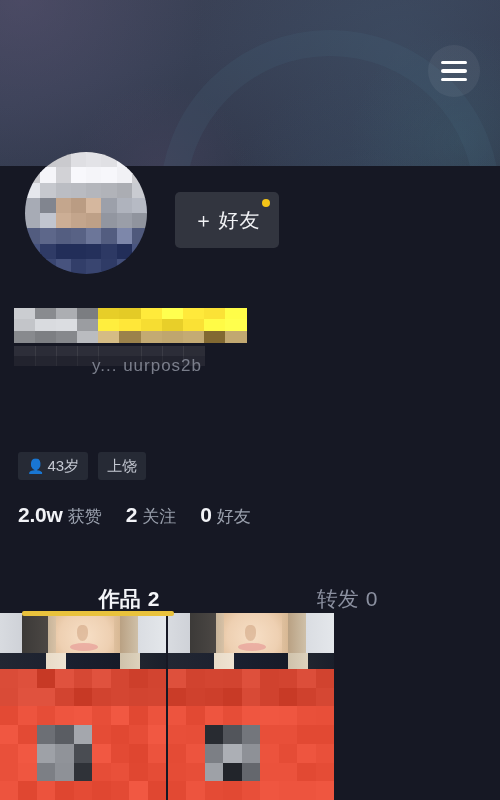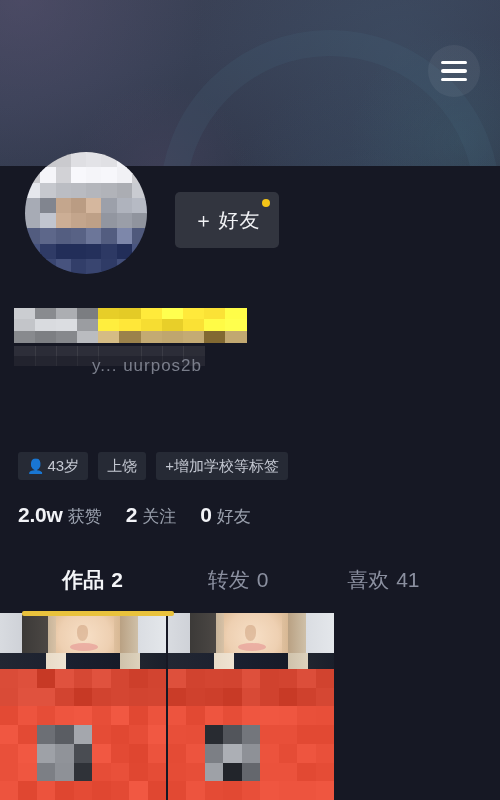--- a/index.html
+++ b/index.html
@@ -265,21 +265,21 @@
     letter-spacing: -.2px;
   }
   .stat-label {
     font-size: 17px;
     color: #9aa0ad;
   }
 
   
   #tabs {
     position: absolute;
-    left: 0; top: 558px;
+    left: 0; top: 577px;
     width: 456px;
     height: 44px;
     display: flex;
     z-index: 4;
     padding-left: 20px;
   }
   .tab {
     flex: 1;
     display: flex;
     align-items: center;
@@ -529,23 +529,20 @@
 
 
   <div id="tags">
     <div class="tag">
       <span class="person-icon">👤</span>
       <span>43岁</span>
     </div>
     <div class="tag">
       <span>上饶</span>
     </div>
-    <div class="tag">
-      <span>+增加学校等标签</span>
-    </div>
   </div>
 
   <div id="stats">
     <div class="stat">
       <span class="stat-num">2.0w</span>
       <span class="stat-label">获赞</span>
     </div>
     <div class="stat">
       <span class="stat-num">2</span>
       <span class="stat-label">关注</span>
@@ -557,24 +554,20 @@
   </div>
 
   <div id="tabs">
     <div class="tab active">
       <span>作品</span>
       <span class="tab-count">2</span>
     </div>
     <div class="tab">
       <span>转发</span>
       <span class="tab-count">0</span>
-    </div>
-    <div class="tab">
-      <span>喜欢</span>
-      <span class="tab-count">41</span>
     </div>
   </div>
   <div id="tab-underline"></div>
 
   <div id="grid">
     <div class="cell">
       <div class="cell-portrait"></div>
       <div class="cell-face">
         <div class="nose"></div>
         <div class="lip"></div>

